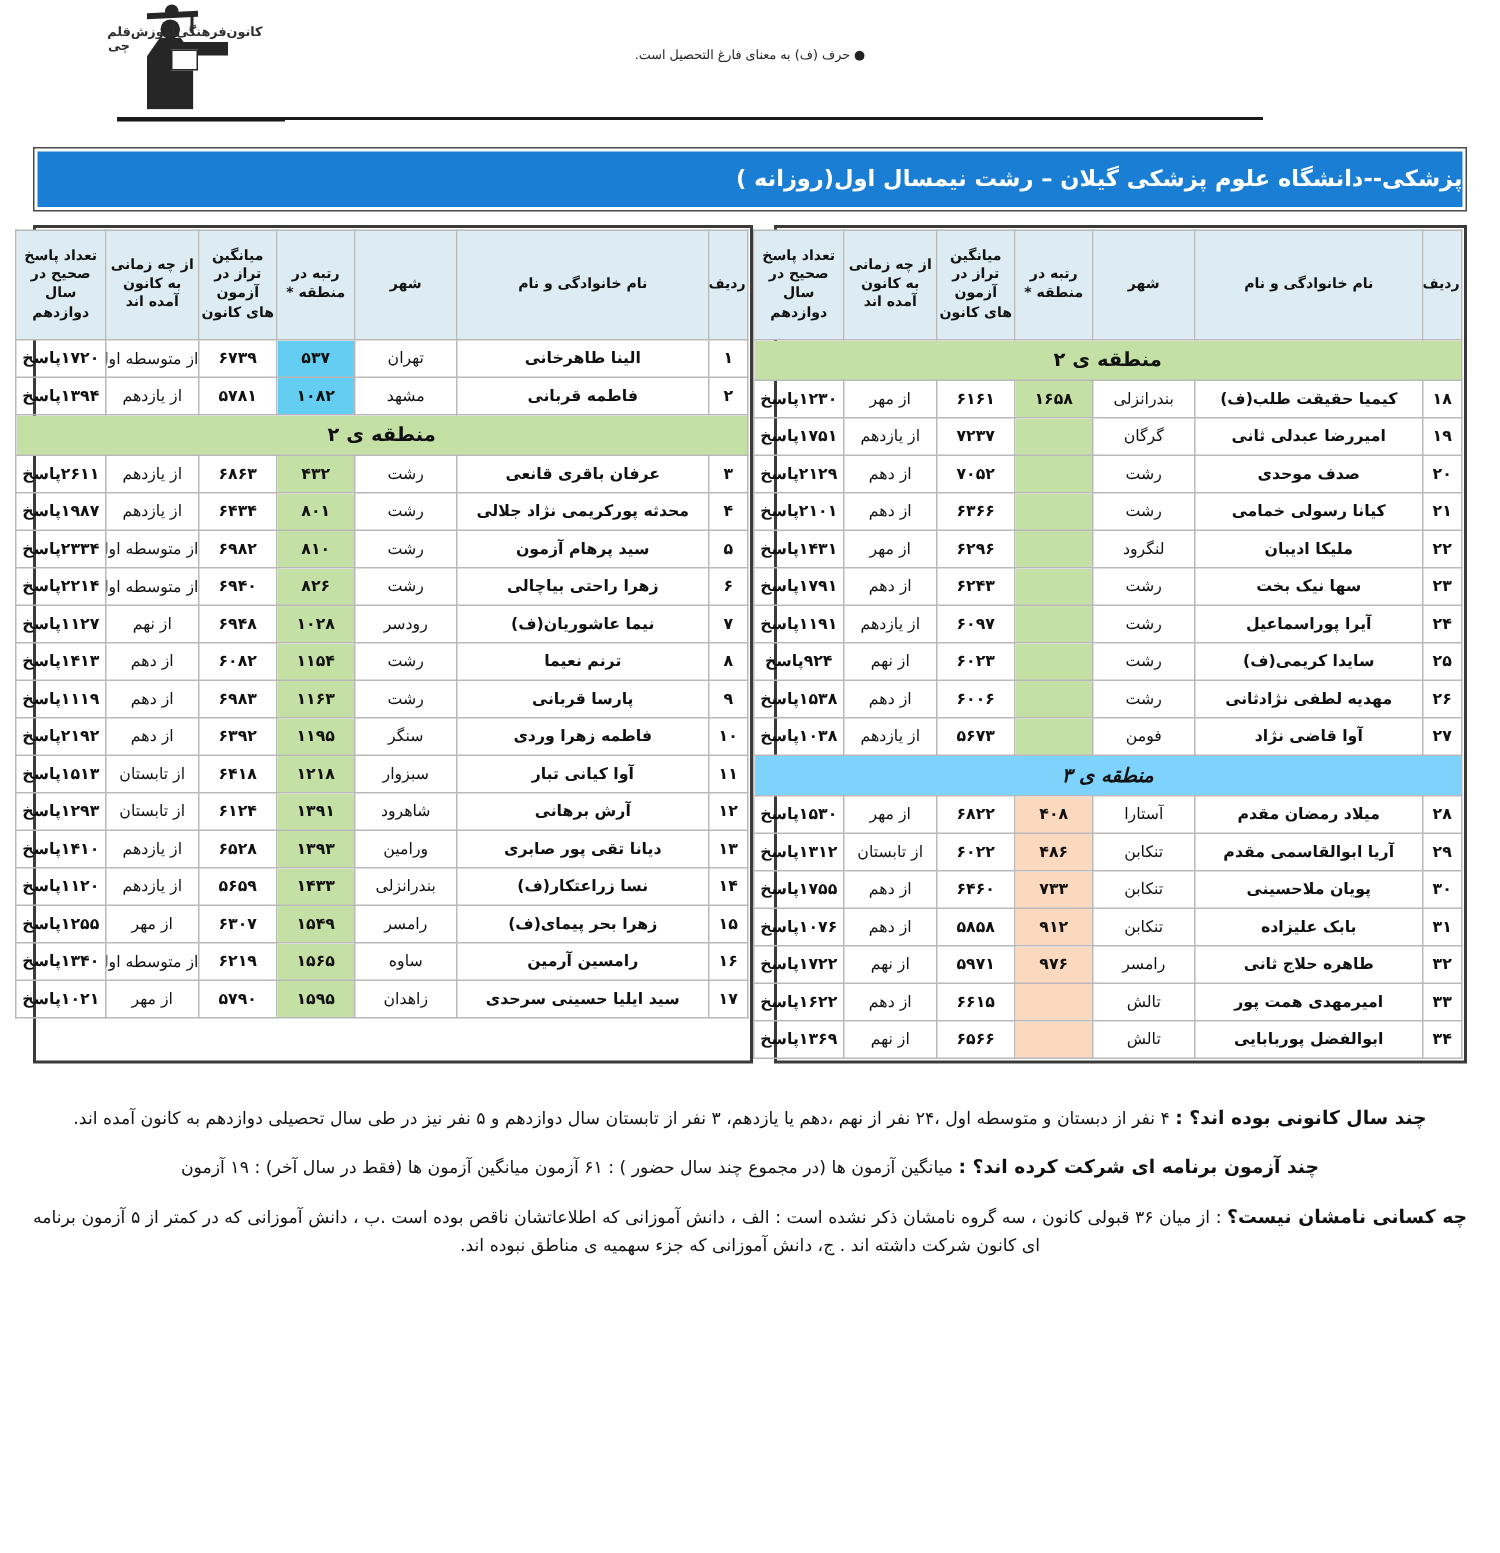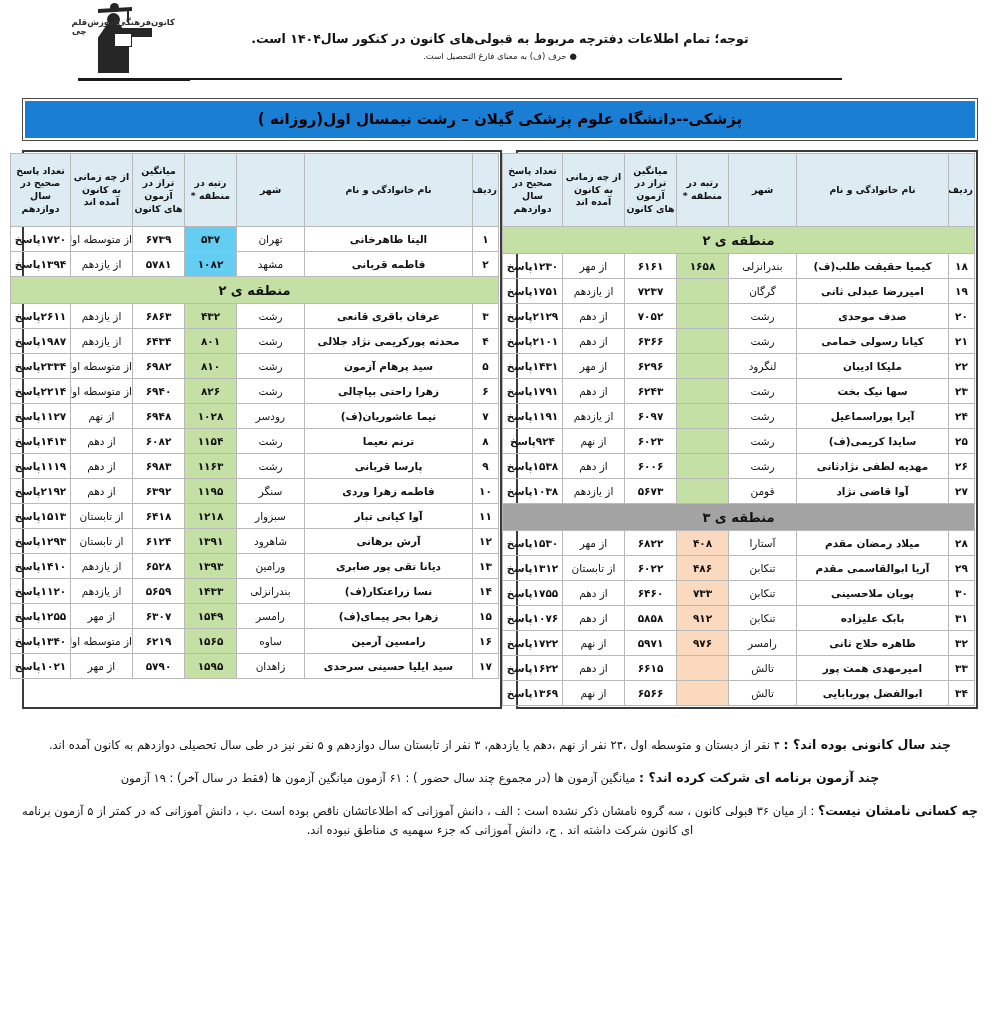--- a/index.html
+++ b/index.html
@@ -214,22 +214,22 @@
 
   
   .title-bar-wrap {
     margin: 6px 22px 0 22px;
     border: 1px solid #4a4a4a;
     padding: 2px;
     background: #fff;
   }
   .title-bar {
     background: #1a7fd4;
-    color: #000000;
-    text-align: center;
+    color: #ffffff;
+    text-align: right;
     font-size: 15px;
     font-weight: bold;
     padding: 9px 0 10px 0;
     letter-spacing: -0.2px;
   }
 
   
   .tables-area {
     display: flex;
     flex-direction: row;
@@ -296,21 +296,21 @@
   td.c-ans   { font-size: 10px; font-weight: bold; }
 
   tr.section-row td {
     font-size: 13px;
     font-weight: bold;
     height: 26px;
     color: #111;
   }
   .sec-1 { background: #63cef2; }
   .sec-2 { background: #c5e0a5; }
-  .sec-3 { background: #a3a3a3; }
+  .sec-3 { background: #7dd3fc; font-style: italic; }
 
   .rank-1 { background: #63cef2; }
   .rank-2 { background: #c5e0a5; }
   .rank-3 { background: #fbd9bf; }
 
   
   .footer {
     margin: 26px 22px 0 22px;
     direction: rtl;
   }
@@ -351,21 +351,20 @@
       <span>فرهنگی</span>
       <span>آموزش</span>
       <span>قلم چی</span>
     </div>
     <div class="baseline"></div>
   </div>
 
   <div class="header-rule"></div>
 
   <div class="notice">
-    <div class="line1">توجه؛ تمام اطلاعات دفترچه مربوط به قبولی‌های کانون در کنکور سال۱۴۰۴ است.</div>
     <div class="line2">● حرف (ف) به معنای فارغ التحصیل است.</div>
   </div>
 
 </div>
 
 <div class="title-bar-wrap">
   <div class="title-bar">پزشکی--دانشگاه علوم پزشکی گیلان – رشت نیمسال اول(روزانه )</div>
 </div>
 
 <div class="tables-area">

